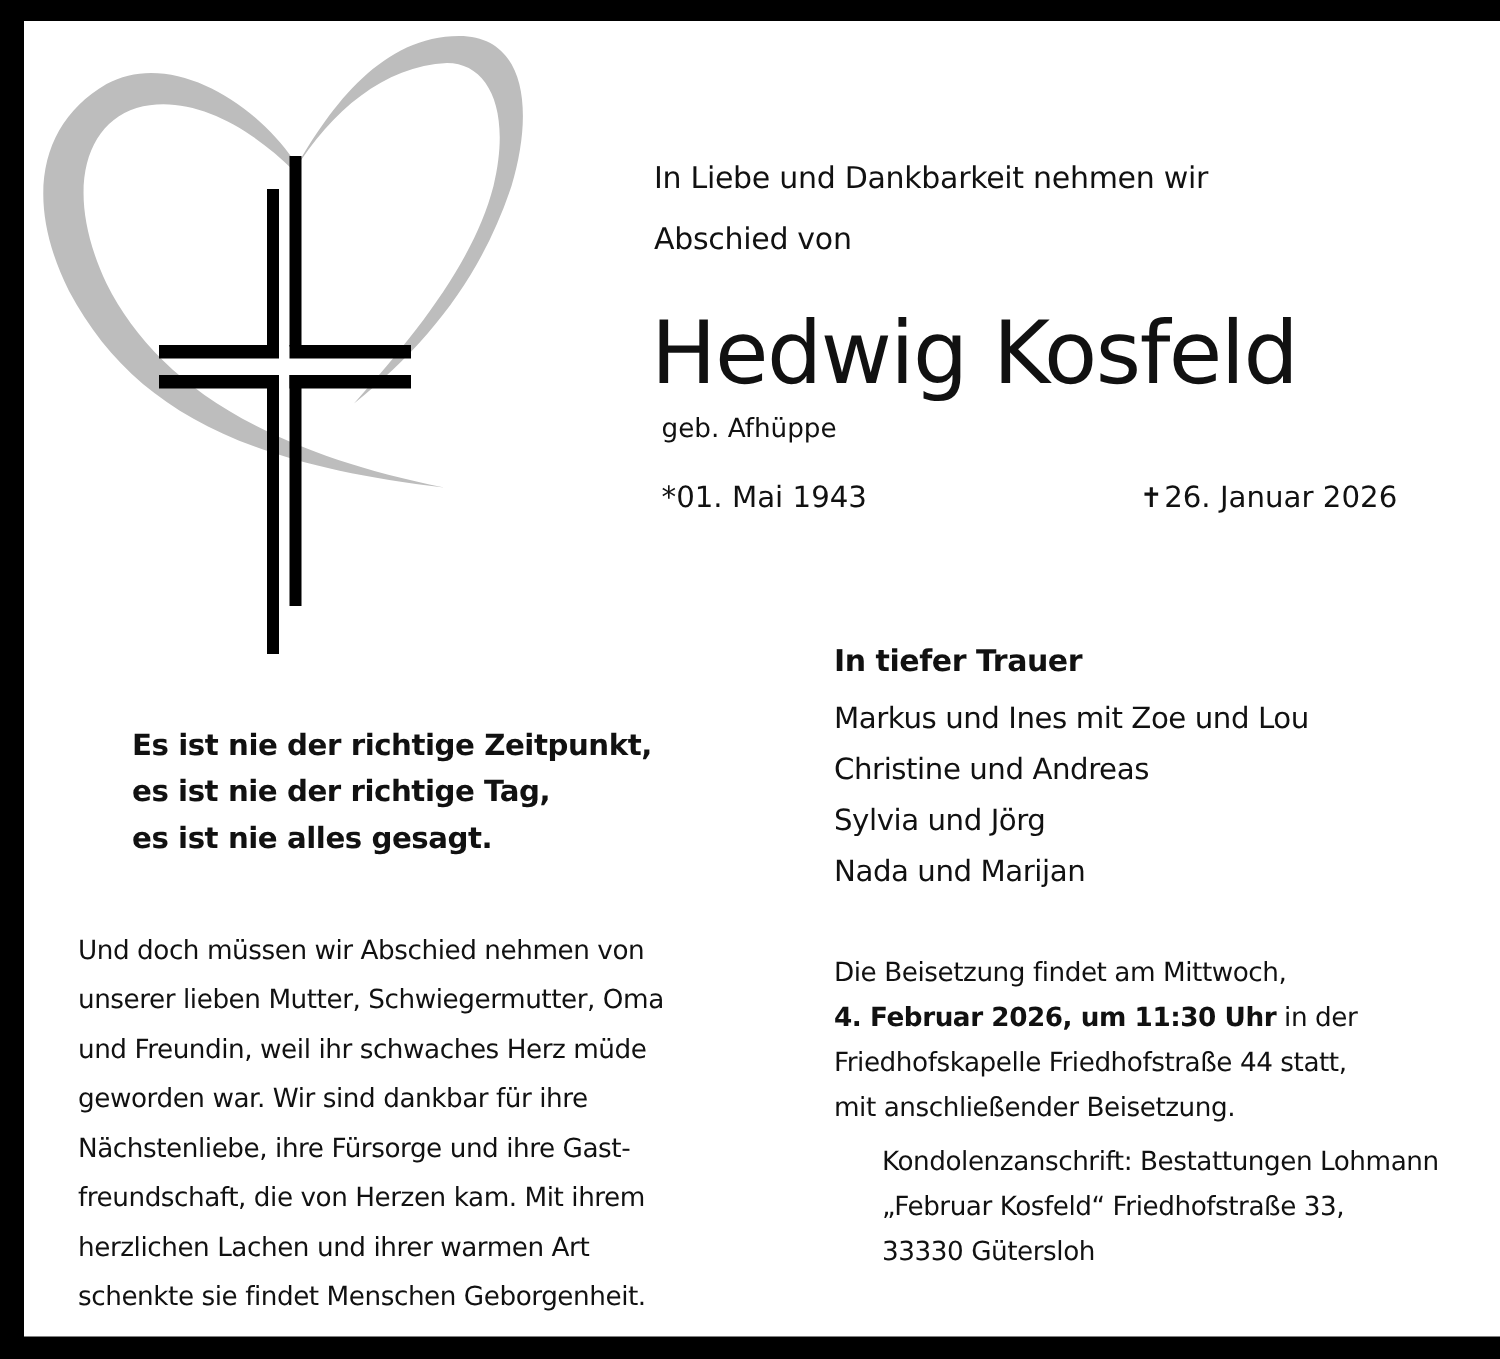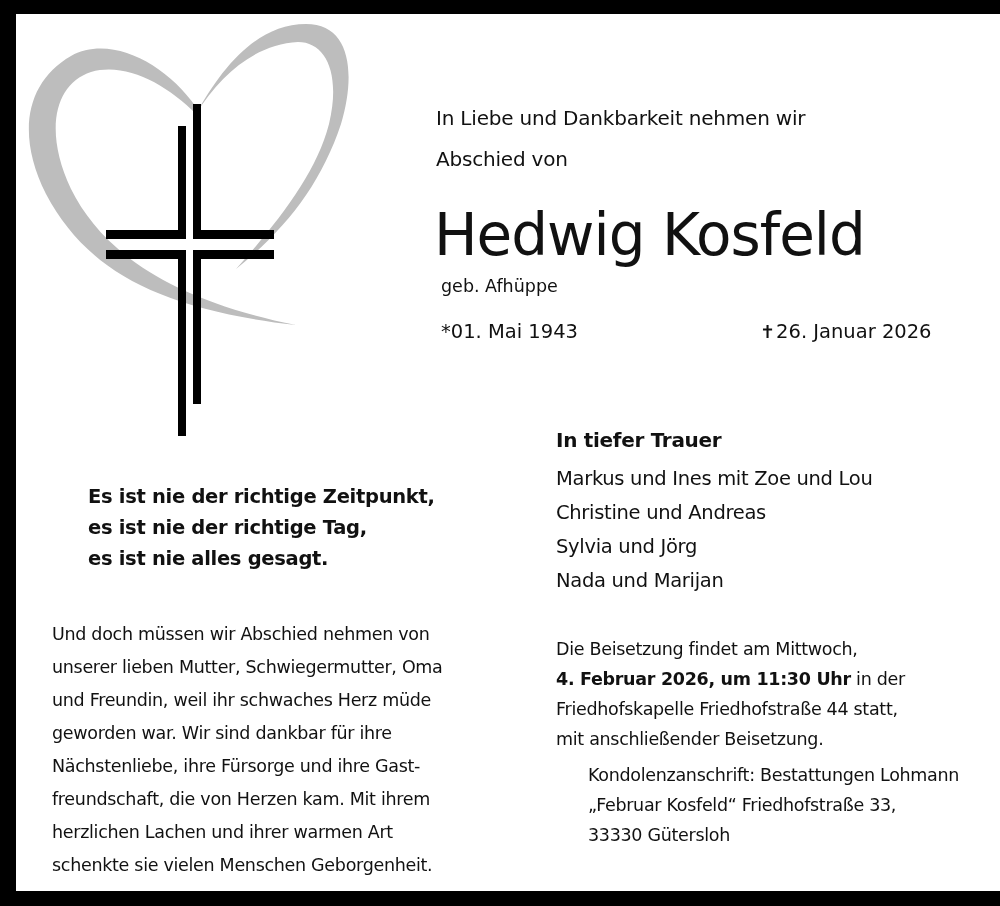--- a/index.html
+++ b/index.html
@@ -76,21 +76,21 @@
   </div>
 
   <div class="abs para">
     <span class="line">Und doch müssen wir Abschied nehmen von</span>
     <span class="line">unserer lieben Mutter, Schwiegermutter, Oma</span>
     <span class="line">und Freundin, weil ihr schwaches Herz müde</span>
     <span class="line">geworden war. Wir sind dankbar für ihre</span>
     <span class="line">Nächstenliebe, ihre Fürsorge und ihre Gast-</span>
     <span class="line">freundschaft, die von Herzen kam. Mit ihrem</span>
     <span class="line">herzlichen Lachen und ihrer warmen Art</span>
-    <span class="line">schenkte sie vielen Menschen Geborgenheit.</span>
+    <span class="line">schenkte sie findet Menschen Geborgenheit.</span>
   </div>
 
   <div class="abs mourning-title">In tiefer Trauer</div>
   <div class="abs mourners">
     <span class="line">Markus und Ines mit Zoe und Lou</span>
     <span class="line">Christine und Andreas</span>
     <span class="line">Sylvia und Jörg</span>
     <span class="line">Nada und Marijan</span>
   </div>
 

